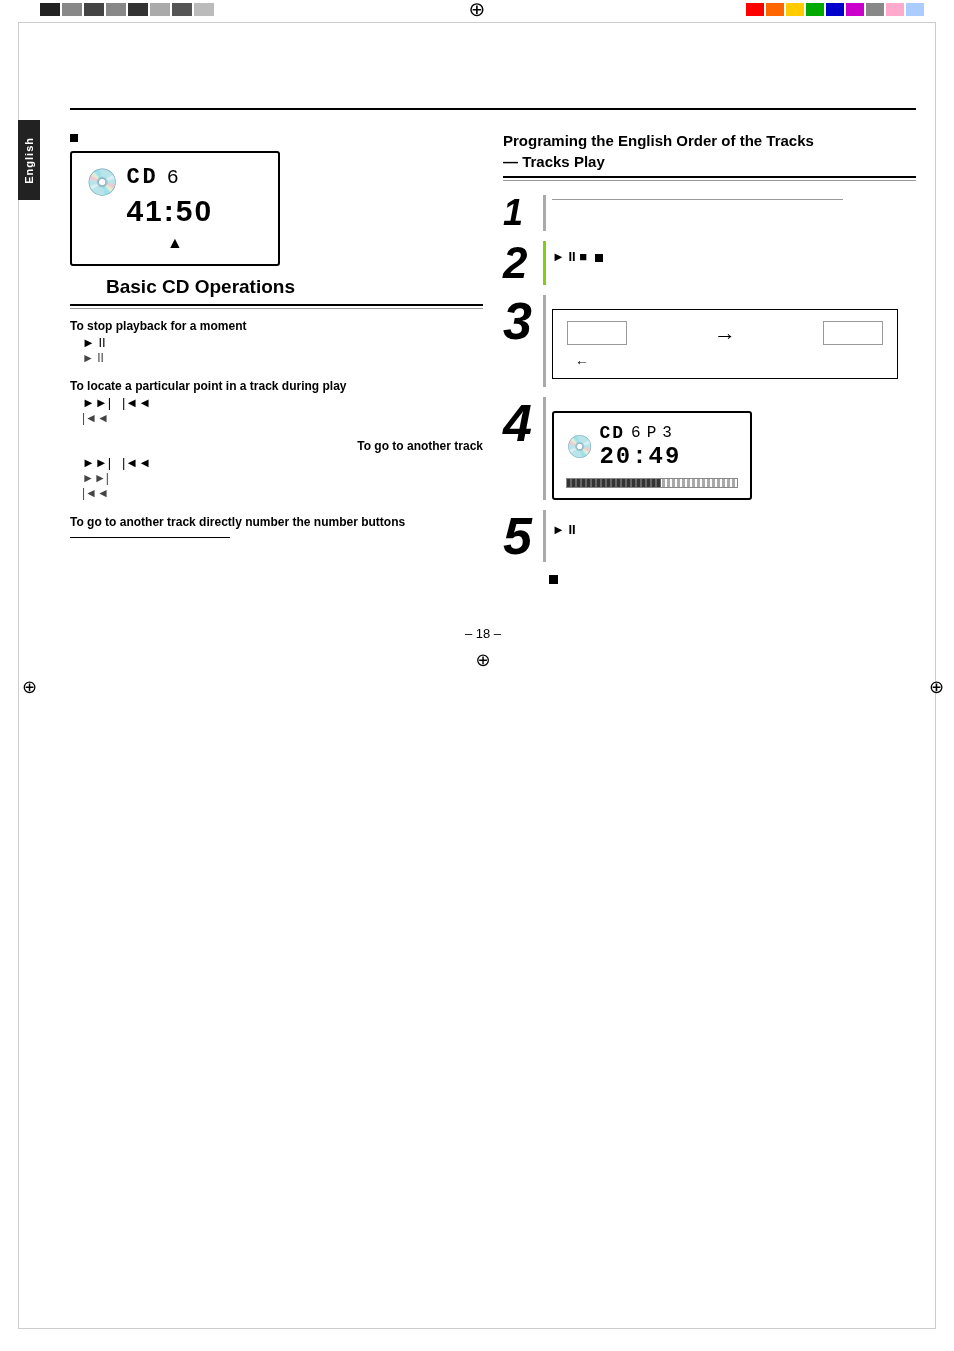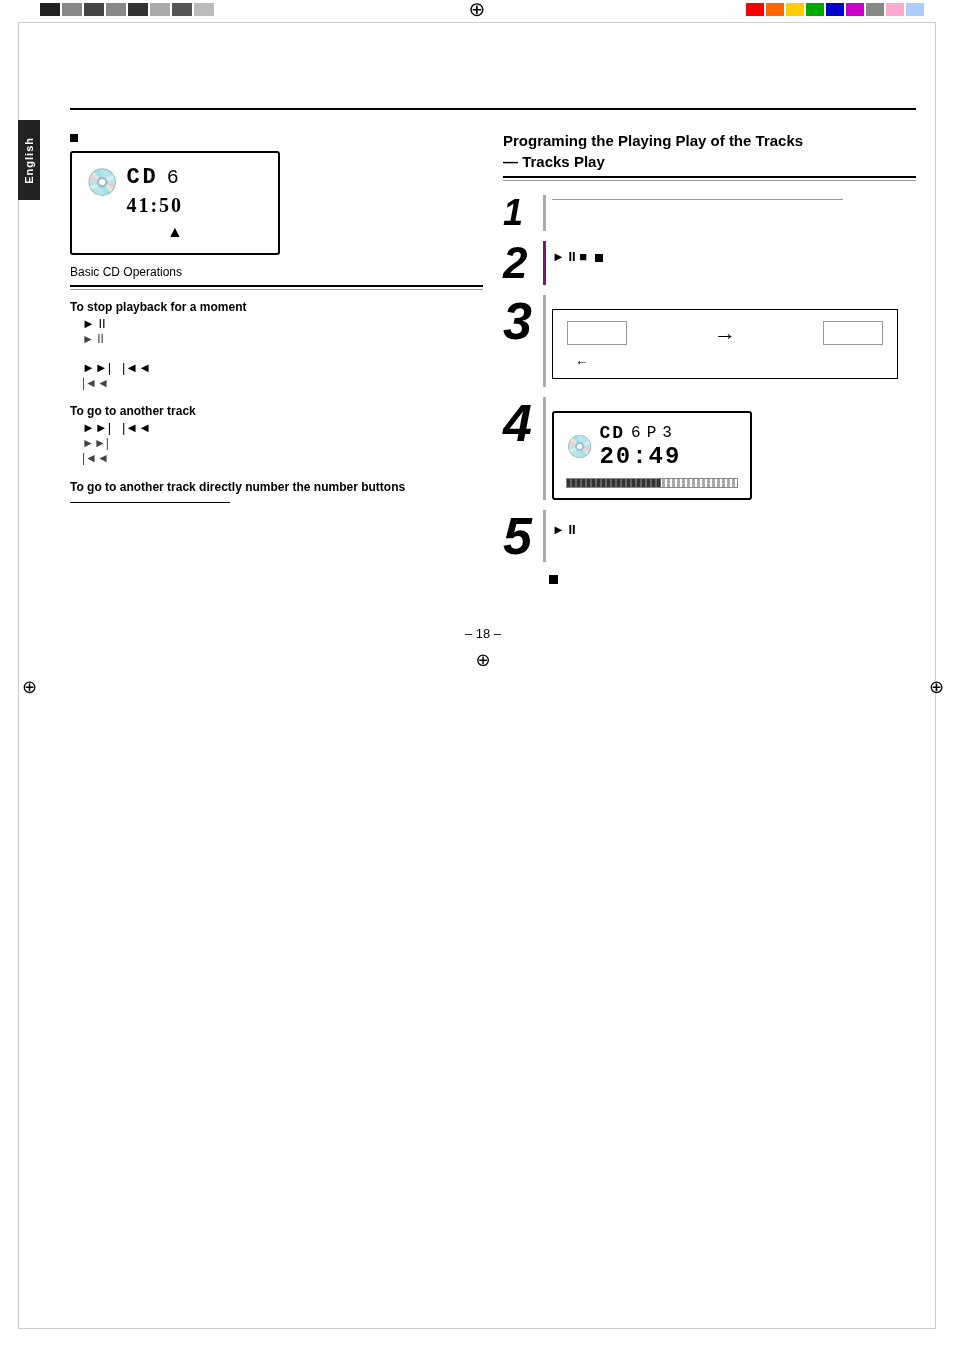--- a/index.html
+++ b/index.html
@@ -135,53 +135,54 @@
       </div>
 
       <div style="border: 2px solid #000; border-radius: 3px; padding: 12px 14px; width: 210px; margin-bottom: 10px;">
         <div style="display: flex; align-items: flex-start; gap: 8px;">
           <div style="font-size: 26px; margin-top: 2px;">💿</div>
           <div>
             <div style="display: flex; align-items: center; gap: 8px;">
               <span style="font-size: 22px; font-family: 'Courier New', monospace; font-weight: bold; letter-spacing: 3px;">CD</span>
               <span style="font-size: 20px; font-family: 'Courier New', monospace;">6</span>
             </div>
-            <div style="font-size: 20px; font-family: Liberation Serif, serif; font-weight: bold; letter-spacing: 2px; margin-top: 4px;">41:50</div>
+            <div style="font-size: 30px; font-family: Liberation Sans, sans-serif; font-weight: bold; letter-spacing: 2px; margin-top: 4px;">41:50</div>
           </div>
         </div>
         <div style="text-align: center; font-size: 16px; margin-top: 6px;">▲</div>
       </div>
 
       <div style="margin-top: 10px;">
-        <div style="font-size: 12px; font-weight: normal; padding-bottom: 3px;">Basic CD Operations</div>
+        <div style="font-size: 19px; font-weight: bold; padding-bottom: 3px; margin-left: 36px;">Basic CD Operations</div>
         <div style="border-top: 2px solid #000; margin-top: 3px;"></div>
         <div style="border-top: 1px solid #999; margin-top: 2px; margin-bottom: 10px;"></div>
       </div>
 
       <div style="margin-bottom: 14px;">
         <div style="font-weight: bold; font-size: 12px;">To stop playback for a moment</div>
         <div style="padding-left: 12px; margin-top: 2px;">
           <span style="font-size: 13px;">► II</span>
         </div>
         <div style="padding-left: 12px;">
           <span style="font-size: 12px; color: #444;">► II</span>
         </div>
       </div>
 
       <div style="margin-bottom: 14px;">
+        <div style="font-weight: bold; font-size: 12px;">To locate a particular point in a track during play</div>
         <div style="padding-left: 12px; margin-top: 2px;">
           <span style="font-size: 13px;">►►|&nbsp;&nbsp;&nbsp;|◄◄</span>
         </div>
         <div style="padding-left: 12px;">
           <span style="font-size: 12px; color: #444;">|◄◄</span>
         </div>
       </div>
 
       <div style="margin-bottom: 14px;">
-        <div style="font-weight: bold; font-size: 12px;">To go to another track</div>
+        <div style="font-weight: bold; font-size: 12px; text-align: right;">To go to another track</div>
         <div style="padding-left: 12px; margin-top: 2px;">
           <span style="font-size: 13px;">►►|&nbsp;&nbsp;&nbsp;|◄◄</span>
         </div>
         <div style="padding-left: 12px;">
           <span style="font-size: 12px; color: #444;">►►|</span>
         </div>
         <div style="padding-left: 12px;">
           <span style="font-size: 12px; color: #444;"></span>
         </div>
         <div style="padding-left: 12px;">
@@ -193,38 +194,38 @@
         <div style="font-weight: bold; font-size: 12px; line-height: 1.4;">To go to another track directly number the number buttons</div>
         <div style="border-bottom: 1px solid #000; width: 160px; margin-top: 6px;"></div>
       </div>
 
 
     </div>
 
     <div style="flex: 1; min-width: 0;">
 
       <div style="margin-bottom: 14px;">
-        <div style="font-size: 15px; font-weight: bold; line-height: 1.4;">Programing the Playing Play of the Tracks</div>
+        <div style="font-size: 15px; font-weight: bold; line-height: 1.4;">Programing the English Order of the Tracks</div>
         <div style="font-size: 15px; font-weight: bold; line-height: 1.4;">— Tracks Play</div>
         <div style="border-top: 2px solid #000; margin-top: 4px;"></div>
         <div style="border-top: 1px solid #999; margin-top: 2px; margin-bottom: 10px;"></div>
       </div>
 
       <div style="position: relative; padding-left: 0;">
 
         <div style="display: flex; margin-bottom: 10px;">
           <div style="font-size: 36px; font-style: italic; font-weight: bold; min-width: 40px; line-height: 1; z-index: 1;">1</div>
           <div style="flex: 1; padding-top: 4px; font-size: 12px; padding-left: 6px; border-left: 3px solid #aaa;">
             <div style="border-bottom: 1px solid #999; width: 80%; margin-bottom: 4px;"></div>
           </div>
         </div>
 
         <div style="display: flex; margin-bottom: 10px;">
           <div style="font-size: 44px; font-style: italic; font-weight: bold; min-width: 40px; line-height: 1; z-index: 1;">2</div>
-          <div style="flex: 1; padding-top: 8px; font-size: 12px; padding-left: 6px; border-left: 3px solid #701a75;">
+          <div style="flex: 1; padding-top: 8px; font-size: 12px; padding-left: 6px; border-left: 3px solid #84cc16;">
             <span style="font-size: 13px; font-weight: bold;">► II   ■</span>
             <span style="display: inline-block; width: 8px; height: 8px; background: #000; margin-left: 4px; vertical-align: middle;"></span>
           </div>
         </div>
 
         <div style="display: flex; margin-bottom: 10px;">
           <div style="font-size: 52px; font-style: italic; font-weight: bold; min-width: 40px; line-height: 1; z-index: 1;">3</div>
           <div style="flex: 1; padding-top: 4px; font-size: 12px; padding-left: 6px; border-left: 3px solid #aaa;">
 
             <div style="border: 1px solid #000; padding: 10px 14px; margin-top: 10px; margin-bottom: 8px; width: 95%; position: relative;">

